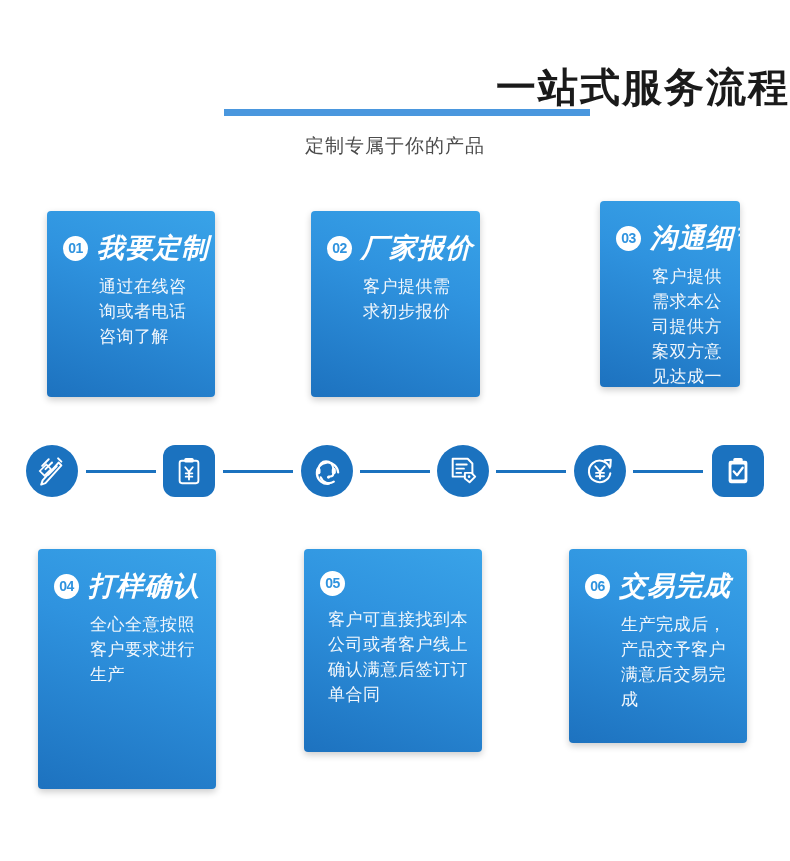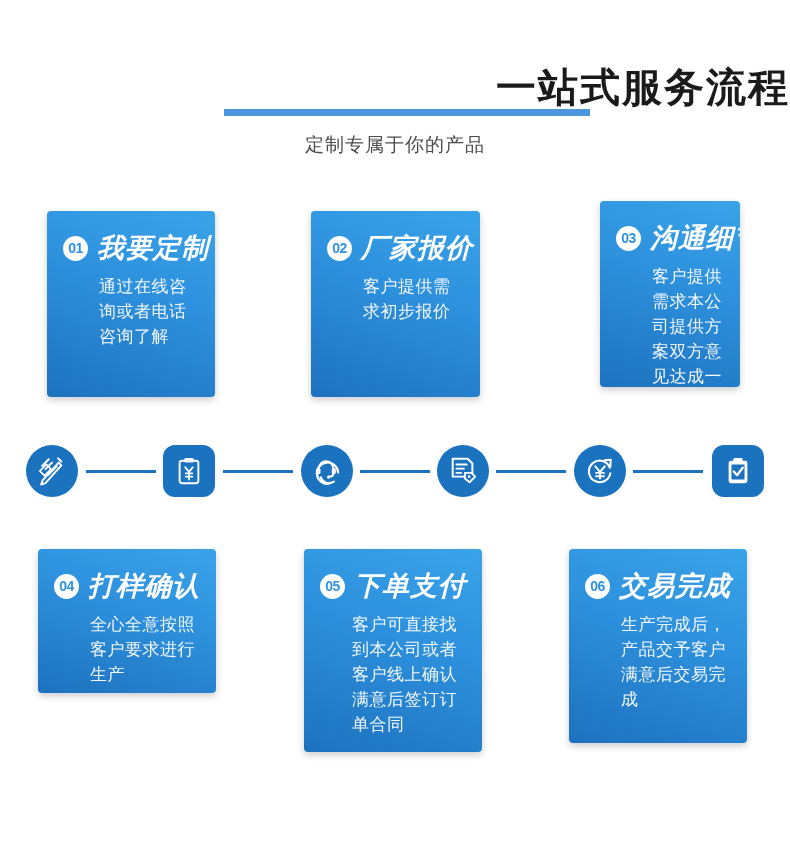--- a/index.html
+++ b/index.html
@@ -52,21 +52,20 @@
   .subtitle {
     position: absolute;
     left: 0;
     top: 132px;
     width: 790px;
     text-align: center;
     font-size: 19px;
     line-height: 28px;
     color: #4c4c4c;
     letter-spacing: 1px;
-    font-family: Liberation Mono, monospace;
   }
 
   
   .card {
     position: absolute;
     border-radius: 4px;
     background: linear-gradient(200deg, #39a3e8 0%, #2f93df 38%, #1d72bf 100%);
     box-shadow: 0 3px 7px rgba(0,0,0,0.20);
     box-sizing: border-box;
     padding: 0;
@@ -101,21 +100,21 @@
     font-style: italic;
   }
   .card-body {
     margin: 11px 0 0 0;
     padding: 0 14px 0 52px;
     font-size: 17px;
     line-height: 25px;
     color: #f2f7fc;
     letter-spacing: 0.5px;
   }
-  .card.wide-body .card-body { padding-left: 48px; }
+  .card.wide-body .card-body { padding-left: 24px; }
 
   
   .icon-strip {
     position: absolute;
     left: 0;
     top: 445px;
     width: 790px;
     height: 60px;
   }
   .icon-node {
@@ -249,32 +248,31 @@
   <div class="icon-node rounded" style="left:712px;">
     <svg width="30" height="30" viewBox="0 0 32 32" fill="none">
       <rect x="6" y="5" width="20" height="24" rx="2.5" fill="#ffffff"></rect>
       <rect x="11" y="2" width="10" height="5" rx="1.6" fill="#ffffff"></rect>
       <rect x="9" y="9" width="14" height="16" rx="1" fill="#1b72bf"></rect>
       <path d="M11.5 16.5 L15 20.5 L21 12.5" stroke="#ffffff" stroke-width="2.4" fill="none" stroke-linecap="round" stroke-linejoin="round"></path>
     </svg>
   </div>
 </div>
 
-<div class="card" style="left:38px; top:549px; width:178px; height:144px;">
+<div class="card" style="left:38px; top:549px; width:178px; height:240px;">
   <div class="card-head">
     <div class="badge">04</div>
     <div class="card-title">打样确认</div>
   </div>
   <div class="card-body">全心全意按照客户要求进行生产</div>
 </div>
 
 <div class="card wide-body" style="left:304px; top:549px; width:178px; height:203px;">
   <div class="card-head">
     <div class="badge">05</div>
-    <div class="card-title">下单支付</div>
   </div>
   <div class="card-body">客户可直接找到本公司或者客户线上确认满意后签订订单合同</div>
 </div>
 
 <div class="card" style="left:569px; top:549px; width:178px; height:194px;">
   <div class="card-head">
     <div class="badge">06</div>
     <div class="card-title">交易完成</div>
   </div>
   <div class="card-body">生产完成后，产品交予客户满意后交易完成</div>

